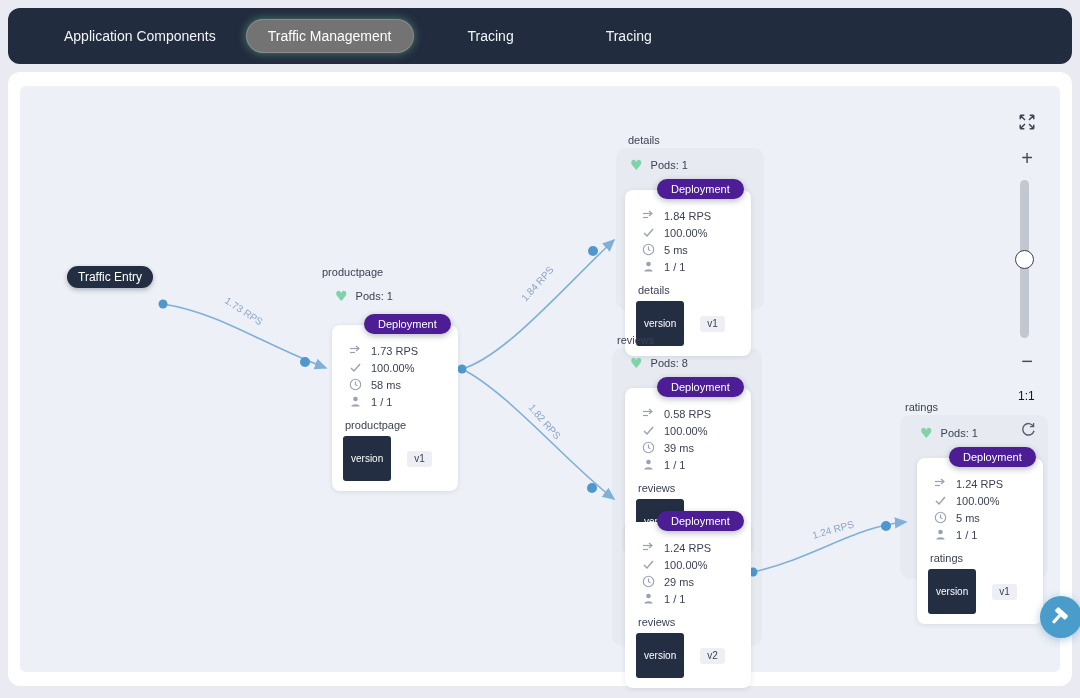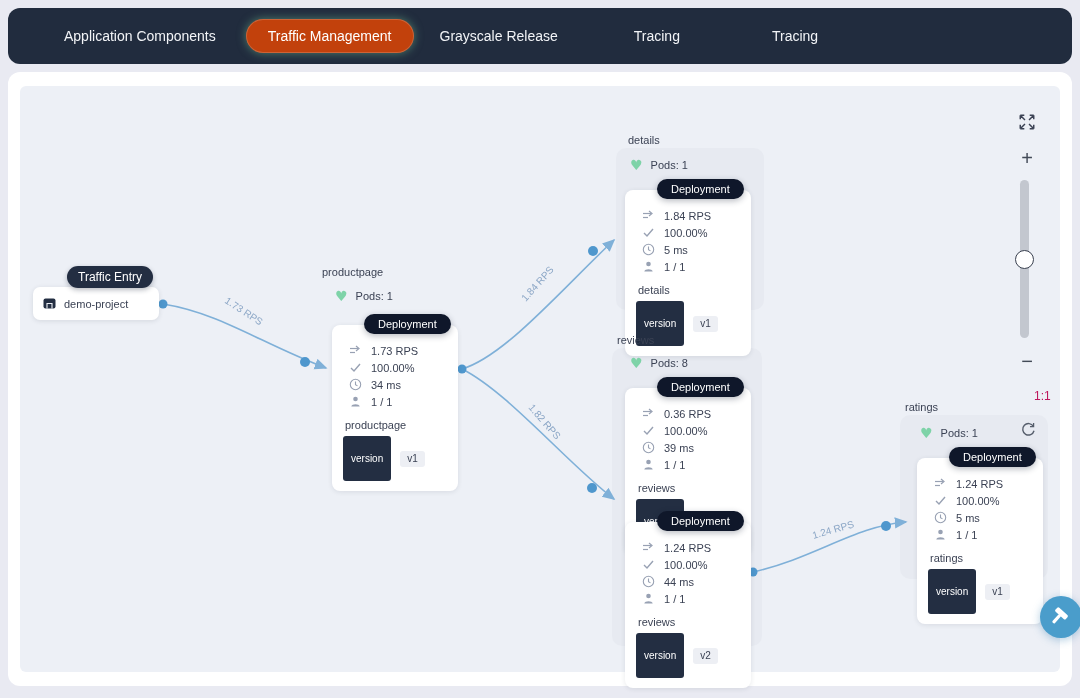--- a/index.html
+++ b/index.html
@@ -4,85 +4,84 @@
 <style>
   * { margin:0; padding:0; box-sizing:border-box; }
   html,body { width:1080px; height:698px; overflow:hidden; }
   body { background:#e9eaf2; font-family:"Liberation Sans","DejaVu Sans",sans-serif; position:relative; }
 
   
   .navbar { position:absolute; left:8px; top:8px; width:1064px; height:56px;
             background:#212c3e; border-radius:12px; display:flex; align-items:center;
             padding-left:34px; }
   .nav-tab { color:#f2f4f7; font-size:14px; padding:9px 22px; cursor:pointer; white-space:nowrap; }
-  .nav-tab.active { background:#c2410c; border-radius:19px; color:#fff;
+  .nav-tab.active { background:#737373; border-radius:19px; color:#fff;
             box-shadow:0 0 10px rgba(116,196,148,.55), inset 0 0 0 1px rgba(255,255,255,.18);text-align:center; }
   .nav-gap1 { margin-left:8px; } .nav-gap2 { margin-left:4px; }
   .nav-gap3 { margin-left:32px; } .nav-gap4 { margin-left:48px; }
 
   
   .panel { position:absolute; left:8px; top:72px; width:1064px; height:614px;
            background:#ffffff; border-radius:12px; }
   .canvas { position:absolute; left:12px; top:14px; width:1040px; height:586px;
             background:#edf0f6; border-radius:6px; overflow:visible; }
 
   
   .grp-panel { position:absolute; background:#e7eaf1; border-radius:10px; z-index:0; }
   .grp-label { position:absolute; font-size:11px; color:#3b4254; z-index:2; }
   .pods-row  { position:absolute; display:flex; align-items:center; gap:8px;
                font-size:11px; color:#3b4254; z-index:2; }
   .pod-heart { color:#7ed3a8; font-family:"DejaVu Sans",sans-serif; font-size:14px; line-height:1; }
-  .dep-pill  { position:absolute; background:#0f172a; color:#fff; font-size:11px;
+  .dep-pill  { position:absolute; background:#4c1d95; color:#fff; font-size:11px;
                padding:4px 14px; border-radius:14px; z-index:3;
                box-shadow:0 2px 6px rgba(20,30,50,.3); white-space:nowrap; }
   .dep-card  { position:absolute; width:126px; background:#fff; border-radius:8px;
                box-shadow:0 1px 5px rgba(30,40,60,.10); padding:17px 11px 10px; z-index:2; }
   .metric    { display:flex; align-items:center; gap:9px; padding:2px 0 2px 6px;
                font-size:11px; color:#3b4254; }
   .metric svg { flex:0 0 auto; }
   .app-label { font-size:11px; color:#3b4254; margin:9px 0 5px 2px; }
   .chips     { display:flex; align-items:center; }
   .chip-dark { background:#232e42; color:#fff; font-size:10px; padding:17px 8px; border-radius:3px; }
   .chip-light{ background:#edeff4; color:#3b4254; font-size:10px; padding:2.5px 7px;
-               border-radius:3px; margin-left:9px; }
+               border-radius:3px; margin-left:16px; }
 
   
   .te-badge { position:absolute; left:47px; top:180px; background:#232e42; color:#fff;
               font-size:12px; padding:4px 11px; border-radius:11px; z-index:3;
               box-shadow:0 2px 5px rgba(20,30,50,.3); }
   .te-card  { position:absolute; left:13px; top:201px; width:126px; height:33px;
               background:#fff; border-radius:7px; box-shadow:0 1px 5px rgba(30,40,60,.12);
               display:flex; align-items:center; gap:8px; padding-left:10px; z-index:2; }
   .te-card span { font-size:11px; color:#3b4254; }
 
   .edges-svg { position:absolute; left:0; top:0; z-index:1; }
   .edge-lbl  { fill:#8ba6c6; font-size:10px; font-family:"Liberation Sans",sans-serif; }
 
   
   .ctl { position:absolute; color:#424a57; z-index:4; }
   .ctl-plus, .ctl-minus { font-size:20px; color:#424a57; text-align:center; width:22px; cursor:pointer; }
   .slider-track { position:absolute; left:1000px; top:94px; width:9px; height:158px;
                   background:#c3c7cf; border-radius:5px; cursor:pointer; }
   .slider-thumb { position:absolute; left:-5px; top:70px; width:19px; height:19px;
                   background:#fff; border:1.5px solid #3a4150; border-radius:50%; cursor:grab; }
-  .ratio-lbl { font-size:12px; color:#be185d;margin-left:16px; }
+  .ratio-lbl { font-size:12px; color:#0f172a; }
 
   
   .fab { position:absolute; left:1020px; top:510px; width:42px; height:42px;
          background:#4a9dcb; border-radius:50%; display:flex; align-items:center;
          justify-content:center; box-shadow:0 2px 8px rgba(60,130,180,.4);
          cursor:pointer; z-index:5; }
 </style>
 </head>
 <body>
 
 <div class="navbar">
   <div class="nav-tab">Application Components</div>
   <div class="nav-tab active nav-gap1">Traffic Management</div>
-  <div class="nav-tab nav-gap2">Grayscale Release</div>
   <div class="nav-tab nav-gap3">Tracing</div>
   <div class="nav-tab nav-gap4">Tracing</div>
 </div>
 
 <div class="panel">
 <div class="canvas">
 
   <svg class="edges-svg" width="1040" height="586">
     <defs>
       <marker id="arr" markerWidth="9" markerHeight="8" refX="7" refY="3.5" orient="auto">
@@ -104,27 +103,20 @@
       <circle cx="733" cy="486" r="4.5"></circle>
       <circle cx="866" cy="440" r="5"></circle>
     </g>
     <text class="edge-lbl" x="222" y="228" text-anchor="middle" transform="rotate(33 222 228)">1.73 RPS</text>
     <text class="edge-lbl" x="520" y="200" text-anchor="middle" transform="rotate(-48 520 200)">1.84 RPS</text>
     <text class="edge-lbl" x="522" y="338" text-anchor="middle" transform="rotate(49 522 338)">1.82 RPS</text>
     <text class="edge-lbl" x="814" y="447" text-anchor="middle" transform="rotate(-16 814 447)">1.24 RPS</text>
   </svg>
 
   <div class="te-badge">Traffic Entry</div>
-  <div class="te-card">
-    <svg width="13" height="13" viewBox="0 0 13 13">
-      <rect x="0.5" y="1.5" width="12" height="10" rx="2" fill="#232e42"></rect>
-      <path d="M4 11.5V6.5h5v5" fill="none" stroke="#edf0f6" stroke-width="1.1"></path>
-    </svg>
-    <span>demo-project</span>
-  </div>
 
   <div class="grp-label" style="left:302px;top:180px;">productpage</div>
   <div class="pods-row" style="left:315px;top:203px;">
     <span class="pod-heart">♥</span>
     <span>Pods: 1</span>
   </div>
   <div class="dep-pill" style="left:344px;top:228px;">Deployment</div>
   <div class="dep-card" style="left:312px;top:239px;">
     <div class="metric">
       <svg width="13" height="13" viewBox="0 0 13 13" fill="none" stroke="#98a1b3" stroke-width="1.2">
@@ -138,21 +130,21 @@
       <svg width="13" height="13" viewBox="0 0 13 13" fill="none" stroke="#98a1b3" stroke-width="1.4">
         <path d="M2 7l3 3 6-7"></path>
       </svg>
           <span>100.00%</span>
     </div>
     <div class="metric">
       <svg width="13" height="13" viewBox="0 0 13 13" fill="none" stroke="#98a1b3" stroke-width="1.1">
         <circle cx="6.5" cy="6.5" r="5.2"></circle>
             <path d="M6.5 3.6v3.1l2 1.2"></path>
       </svg>
-          <span>34 ms</span>
+          <span>58 ms</span>
     </div>
     <div class="metric">
       <svg width="13" height="13" viewBox="0 0 13 13" fill="#98a1b3">
         <circle cx="6.5" cy="4" r="2.3"></circle>
             <path d="M2.3 11.5c.4-3 8-3 8.4 0z"></path>
       </svg>
           <span>1 / 1</span>
     </div>
     <div class="app-label">productpage</div>
     <div class="chips">
@@ -211,21 +203,21 @@
     <span>Pods: 8</span>
   </div>
   <div class="dep-pill" style="left:637px;top:291px;">Deployment</div>
   <div class="dep-card" style="left:605px;top:302px;">
     <div class="metric">
       <svg width="13" height="13" viewBox="0 0 13 13" fill="none" stroke="#98a1b3" stroke-width="1.2">
         <path d="M1 4.5h8"></path>
             <path d="M7 2l3 2.5L7 7"></path>
             <path d="M1 8.5h5"></path>
       </svg>
-          <span>0.36 RPS</span>
+          <span>0.58 RPS</span>
     </div>
     <div class="metric">
       <svg width="13" height="13" viewBox="0 0 13 13" fill="none" stroke="#98a1b3" stroke-width="1.4">
         <path d="M2 7l3 3 6-7"></path>
       </svg>
           <span>100.00%</span>
     </div>
     <div class="metric">
       <svg width="13" height="13" viewBox="0 0 13 13" fill="none" stroke="#98a1b3" stroke-width="1.1">
         <circle cx="6.5" cy="6.5" r="5.2"></circle>
@@ -260,21 +252,21 @@
       <svg width="13" height="13" viewBox="0 0 13 13" fill="none" stroke="#98a1b3" stroke-width="1.4">
         <path d="M2 7l3 3 6-7"></path>
       </svg>
           <span>100.00%</span>
     </div>
     <div class="metric">
       <svg width="13" height="13" viewBox="0 0 13 13" fill="none" stroke="#98a1b3" stroke-width="1.1">
         <circle cx="6.5" cy="6.5" r="5.2"></circle>
             <path d="M6.5 3.6v3.1l2 1.2"></path>
       </svg>
-          <span>44 ms</span>
+          <span>29 ms</span>
     </div>
     <div class="metric">
       <svg width="13" height="13" viewBox="0 0 13 13" fill="#98a1b3">
         <circle cx="6.5" cy="4" r="2.3"></circle>
             <path d="M2.3 11.5c.4-3 8-3 8.4 0z"></path>
       </svg>
           <span>1 / 1</span>
     </div>
     <div class="app-label">reviews</div>
     <div class="chips">

